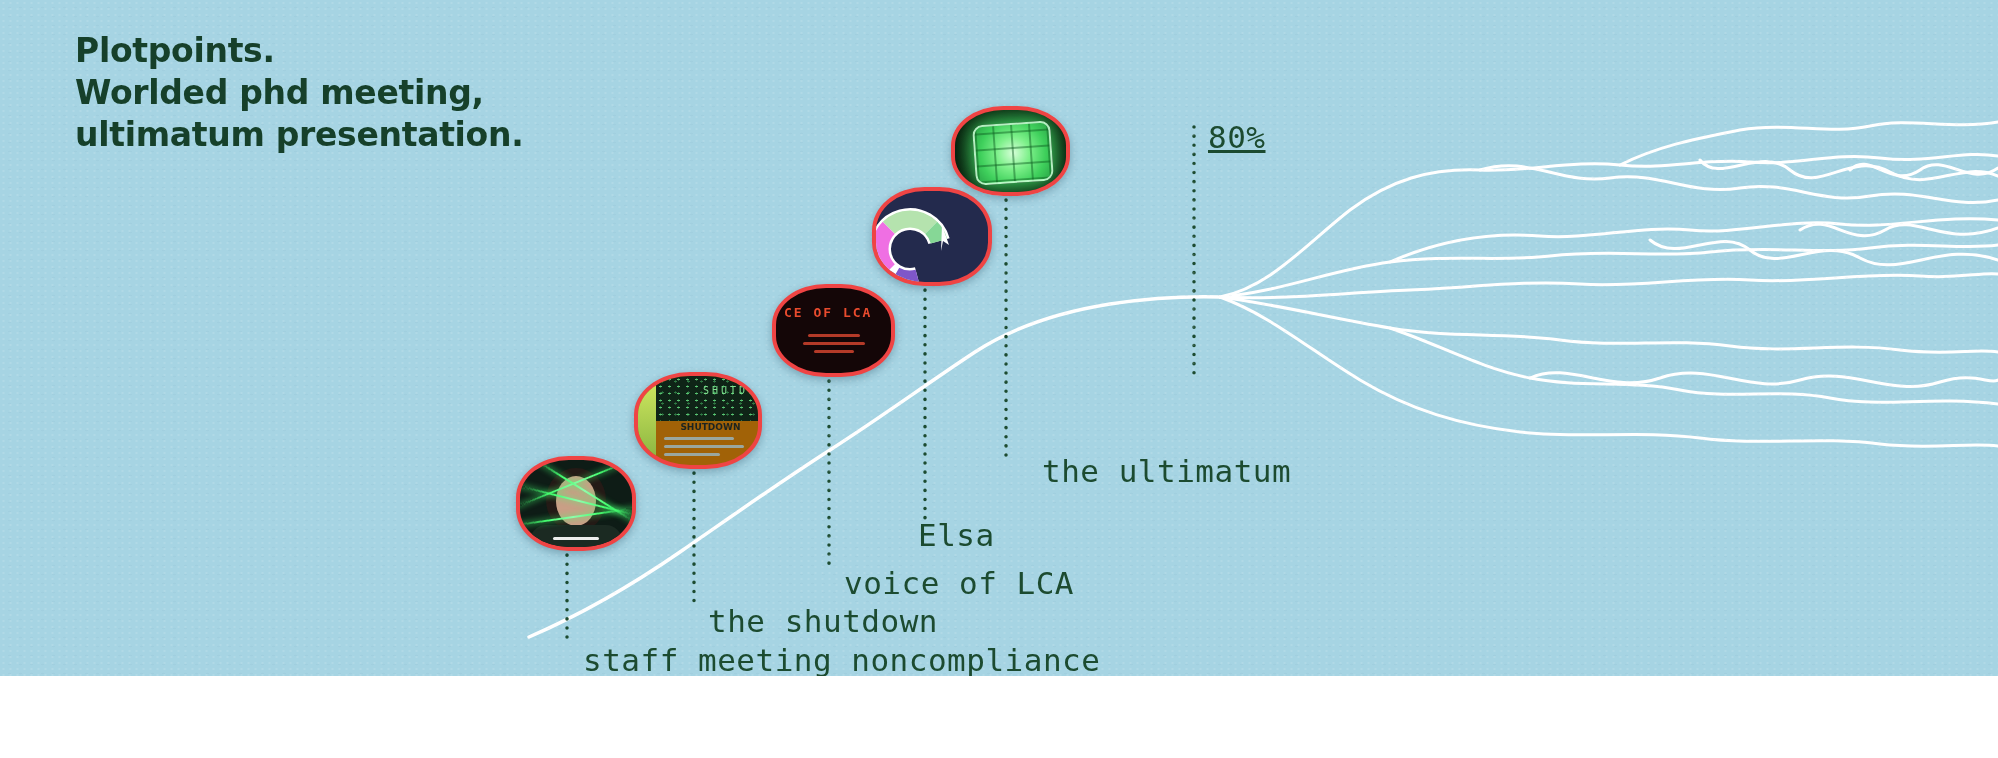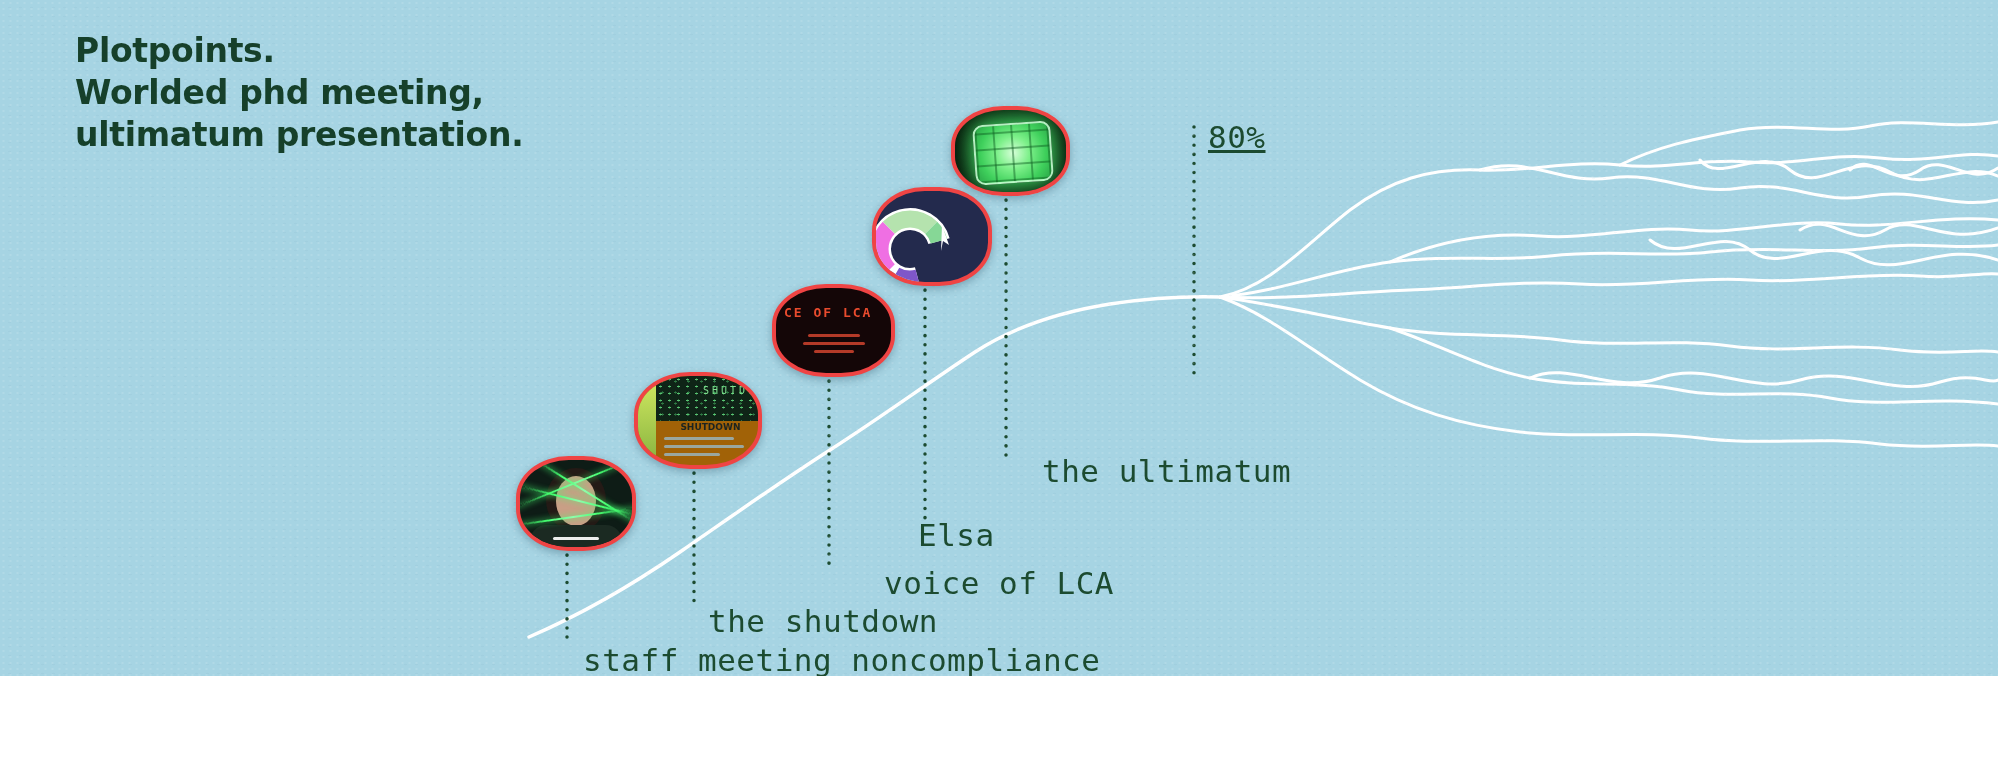--- a/index.html
+++ b/index.html
@@ -36,21 +36,21 @@
 
   .lbl{
     position:absolute;z-index:6;
     font-family:"DejaVu Sans Mono",monospace;
     font-size:31px;line-height:1.1;
     color:#1c4b30;letter-spacing:.5px;
     white-space:nowrap;
   }
   .lbl1{left:583px;top:643px;}
   .lbl2{left:708px;top:604px;}
-  .lbl3{left:844px;top:566px;margin-left:40px;}
+  .lbl3{left:844px;top:566px;}
   .lbl4{left:918px;top:518px;}
   .lbl5{left:998px;top:454px;margin-left:44px;}
   .lbl80{left:1208px;top:120px;text-decoration:underline;}
 
   .thumb{
     position:absolute;z-index:7;
     border:4px solid #ef4444;
     border-radius:44%;
     overflow:hidden;
     box-shadow:0 3px 8px rgba(0,40,60,.28);

